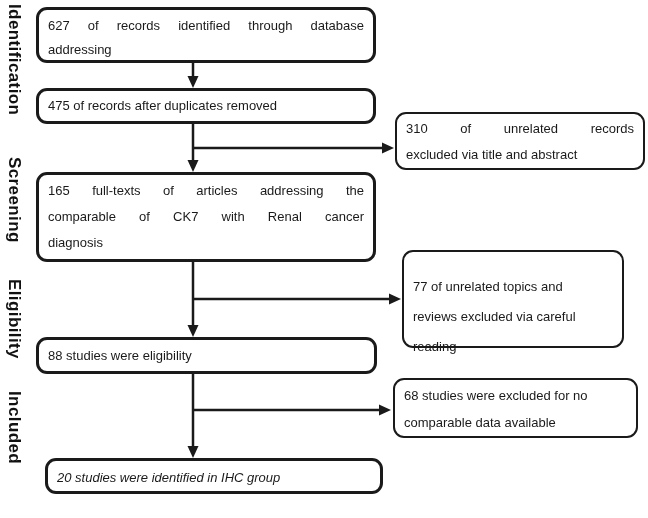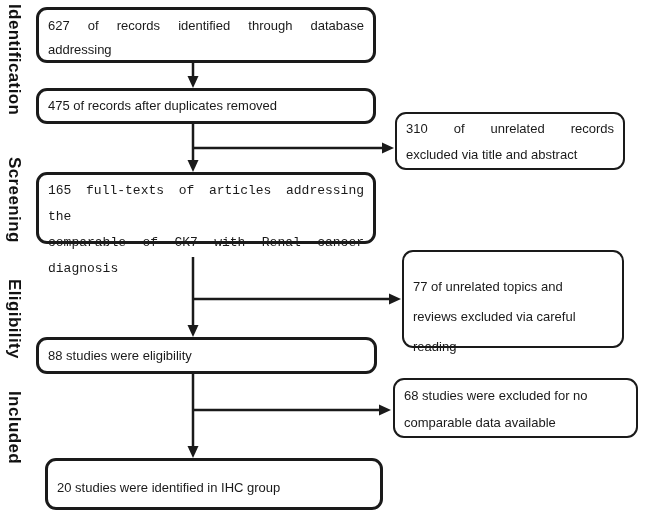--- a/index.html
+++ b/index.html
@@ -42,26 +42,26 @@
     padding: 4px 9px;
   }
   .sbox {
     border-width: 2.5px;
   }
   .jline { text-align: justify; text-align-last: justify; }
 
   .box-identified { left: 36px;  top: 7px;   width: 340px; height: 56px; }
   .box-duplicates { left: 36px;  top: 88px;  width: 340px; height: 36px;
                     display: flex; align-items: center; }
-  .box-fulltext   { left: 36px;  top: 172px; width: 340px; height: 72px; line-height: 26px; padding-top: 3px; font-family: Liberation Mono, monospace; }
+  .box-fulltext   { left: 36px;  top: 172px; width: 340px; height: 90px; line-height: 26px; padding-top: 3px; }
   .box-eligible   { left: 36px;  top: 337px; width: 341px; height: 37px;
                     display: flex; align-items: flex-start; }
-  .box-included   { left: 45px;  top: 458px; width: 338px; height: 52px; padding-top: 16px; line-height: 22px; }
+  .box-included   { left: 45px;  top: 458px; width: 338px; height: 36px; padding-top: 6px; line-height: 22px; font-style: italic; }
 
-  .box-title-abstract { left: 395px; top: 112px; width: 230px; height: 58px; line-height: 26px; padding-top: 2px; }
+  .box-title-abstract { left: 395px; top: 112px; width: 250px; height: 58px; line-height: 26px; padding-top: 2px; }
   .box-careful        { left: 402px; top: 250px; width: 222px; height: 98px; line-height: 30px; padding-top: 20px; }
   .box-nodata         { left: 393px; top: 378px; width: 245px; height: 60px; line-height: 27px; padding-top: 2px; }
 
   #arrow-layer {
     position: absolute;
     left: 0; top: 0;
     width: 648px; height: 518px;
     pointer-events: none;
   }
   #arrow-layer line    { stroke: #1a1a1a; stroke-width: 2.5px; }

